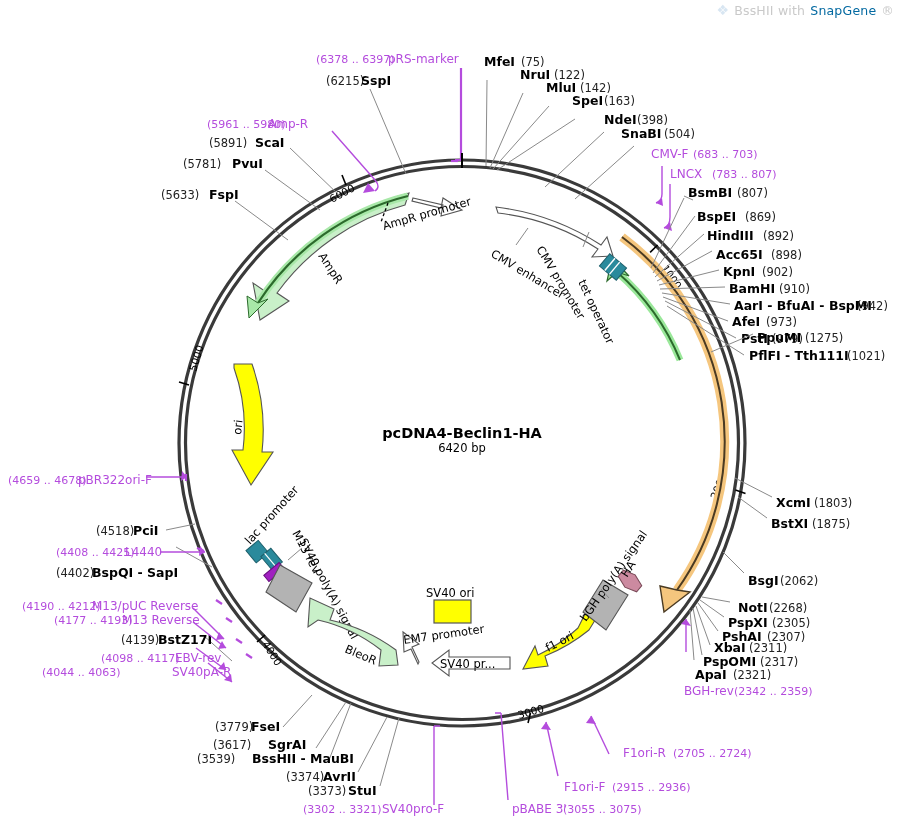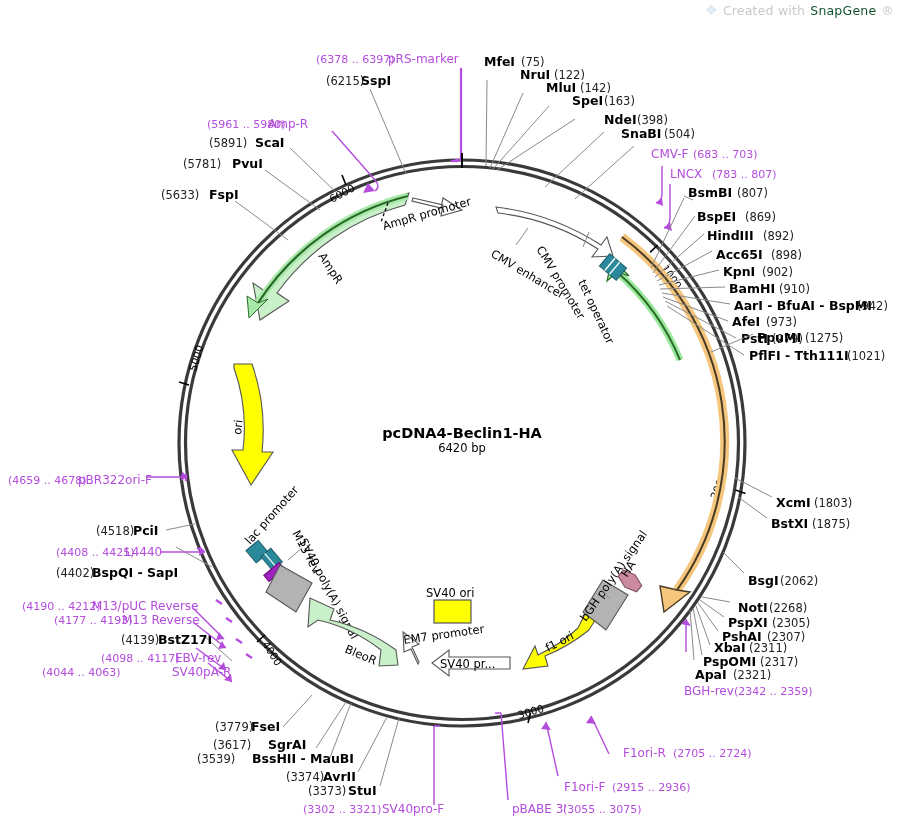--- a/index.html
+++ b/index.html
@@ -2,30 +2,30 @@
 <html><head>
 <meta charset="utf-8">
 <style>
   html,body{margin:0;padding:0;background:#ffffff;}
   body{width:902px;height:818px;position:relative;overflow:hidden;
        font-family:"DejaVu Sans","Liberation Sans",sans-serif;color:#000;}
   #map{position:absolute;left:0;top:0;width:902px;height:818px;}
   .wm{position:absolute;right:8px;top:2px;font-size:12.5px;color:#c9c9c9;
       font-family:"DejaVu Sans","Liberation Sans",sans-serif;letter-spacing:.2px;
       display:flex;align-items:center;gap:5px;white-space:nowrap;}
-  .wm .sg{color:#14532d;}
+  .wm .sg{color:#0369a1;}
   .wm .leaf{color:#d8e6f2;font-size:14px;}
   text{font-family:"DejaVu Sans","Liberation Sans",sans-serif;}
 </style>
 </head>
 <body>
 
 <div class="wm">
   <span class="leaf">❖</span>
-  <span>Created with </span>
+  <span>BssHII with </span>
     <span class="sg">SnapGene</span>
     <span>®</span>
 </div>
 
 <svg id="map" viewBox="0 0 902 818">
   <defs>
     <style>
       .bb{fill:none;stroke:#3a3a3a;}
       .enz{font-size:12.5px;font-weight:bold;fill:#000;}
       .pos{font-size:11.5px;fill:#222;font-weight:normal;}

